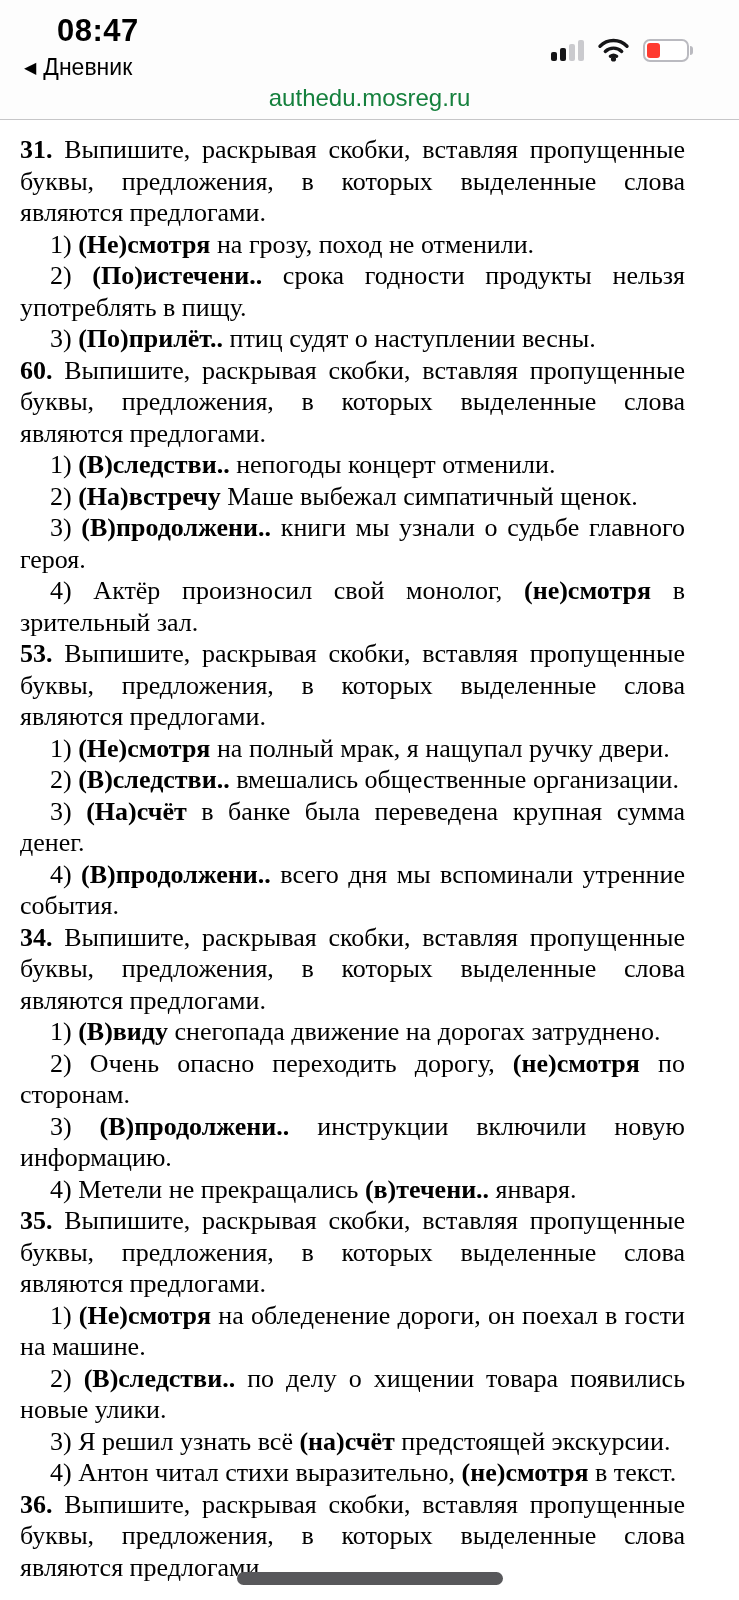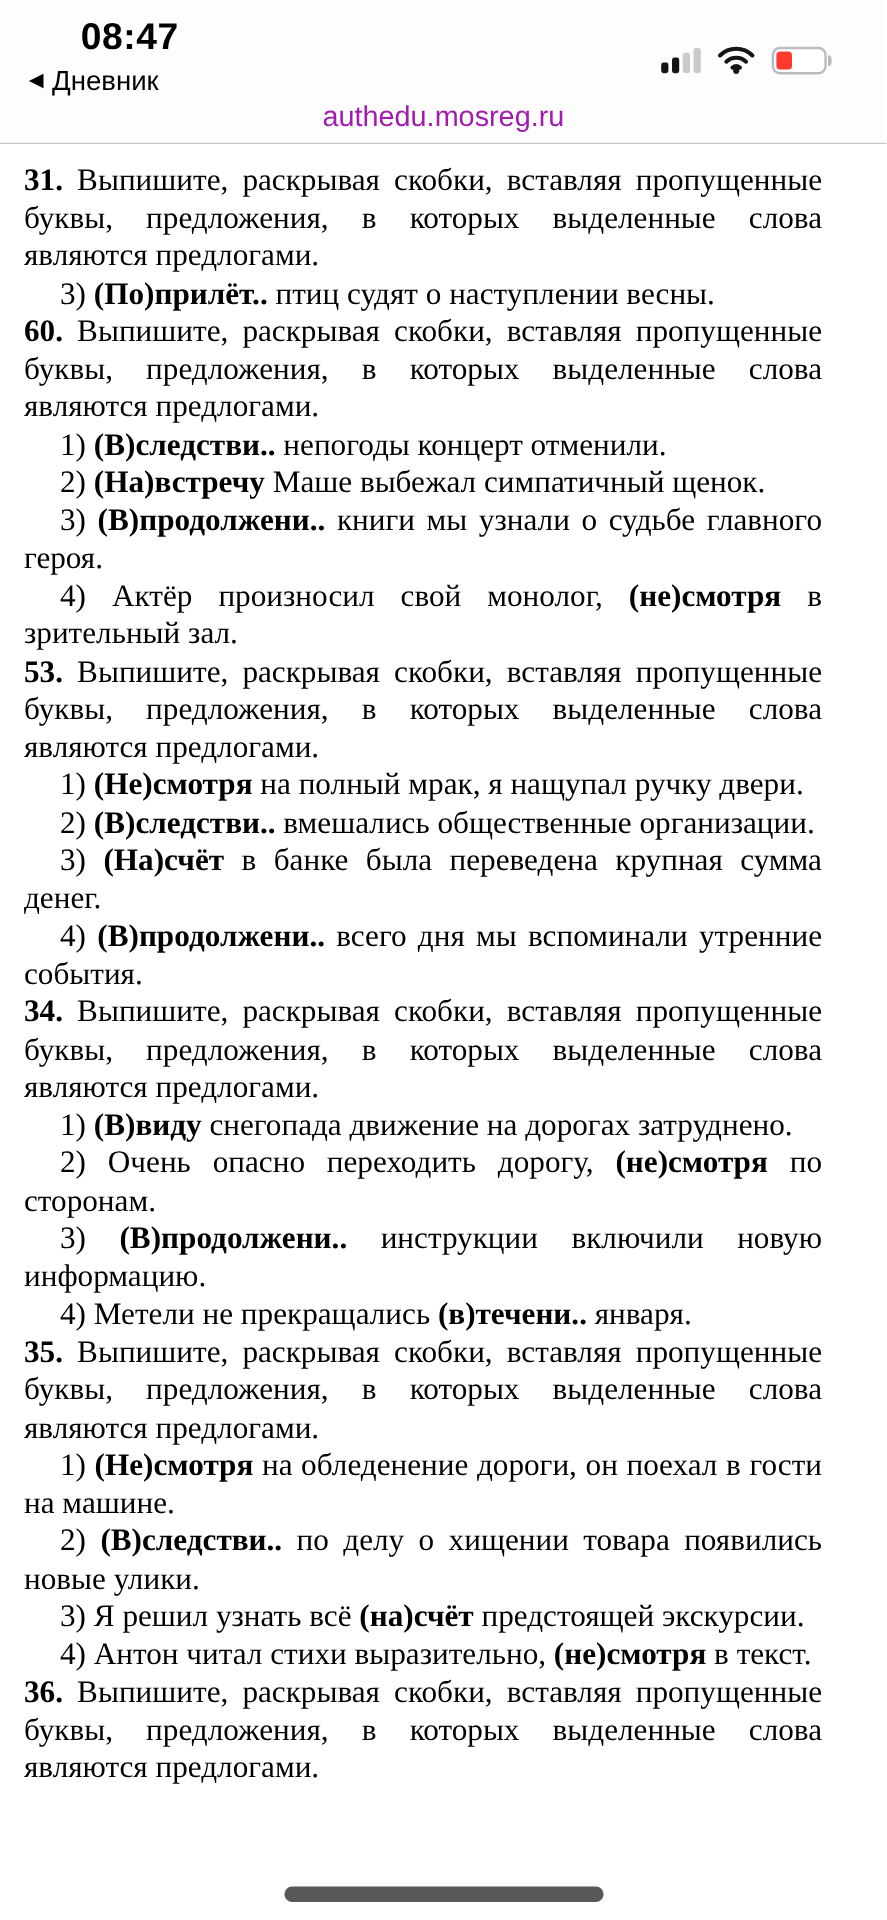--- a/index.html
+++ b/index.html
@@ -18,41 +18,41 @@
     top: 0; left: 0; right: 0;
     height: 119px;
     background: #fdfdfd;
     border-bottom: 1px solid #c6c6c8;
     z-index: 3;
   }
   .time {
     position: absolute;
     top: 13px; left: 57px;
     width: 92px;
-    text-align: right;
+    text-align: left;
     font-size: 31px;
     font-weight: 700;
     letter-spacing: 0.5px;
   }
   .back-app {
     position: absolute;
     top: 54px; left: 24px;
     font-size: 23px;
     display: flex;
     align-items: center;
     gap: 7px;
     cursor: pointer;
   }
   .back-app .tri { font-size: 16px; line-height: 1; }
   .url-bar {
     position: absolute;
     top: 84px; left: 0; right: 0;
     text-align: center;
     font-size: 24px;
-    color: #a21caf;
+    color: #15803d;
   }
   .status-icons {
     position: absolute;
     top: 38px; right: 46px;
     display: flex;
     align-items: center;
     gap: 13px;
     height: 24px;
   }
   .signal { display: flex; align-items: flex-end; gap: 3px; height: 22px; padding-bottom: 1px; }
@@ -140,20 +140,22 @@
       <div class="battery">
         <div class="body"></div>
         <div class="fill" style="background: rgb(255, 59, 48);"></div>
         <div class="nub"></div>
       </div>
     </div>
   </div>
 
   <main class="doc">
       <p class="q-head"><b>31.</b> Выпишите, раскрывая скобки, вставляя пропущенные буквы, предложения, в которых выделенные слова являются предлогами.</p>
+      <p class="q-item">1) <b>(Не)смотря</b> на грозу, поход не отменили.</p>
+      <p class="q-item">2) <b>(По)истечени..</b> срока годности продукты нельзя употреблять в пищу.</p>
       <p class="q-item">3) <b>(По)прилёт..</b> птиц судят о наступлении весны.</p>
       <p class="q-head"><b>60.</b> Выпишите, раскрывая скобки, вставляя пропущенные буквы, предложения, в которых выделенные слова являются предлогами.</p>
       <p class="q-item">1) <b>(В)следстви..</b> непогоды концерт отменили.</p>
       <p class="q-item">2) <b>(На)встречу</b> Маше выбежал симпатичный щенок.</p>
       <p class="q-item">3) <b>(В)продолжени..</b> книги мы узнали о судьбе главного героя.</p>
       <p class="q-item">4) Актёр произносил свой монолог, <b>(не)смотря</b> в зрительный зал.</p>
       <p class="q-head"><b>53.</b> Выпишите, раскрывая скобки, вставляя пропущенные буквы, предложения, в которых выделенные слова являются предлогами.</p>
       <p class="q-item">1) <b>(Не)смотря</b> на полный мрак, я нащупал ручку двери.</p>
       <p class="q-item">2) <b>(В)следстви..</b> вмешались общественные организации.</p>
       <p class="q-item">3) <b>(На)счёт</b> в банке была переведена крупная сумма денег.</p>

